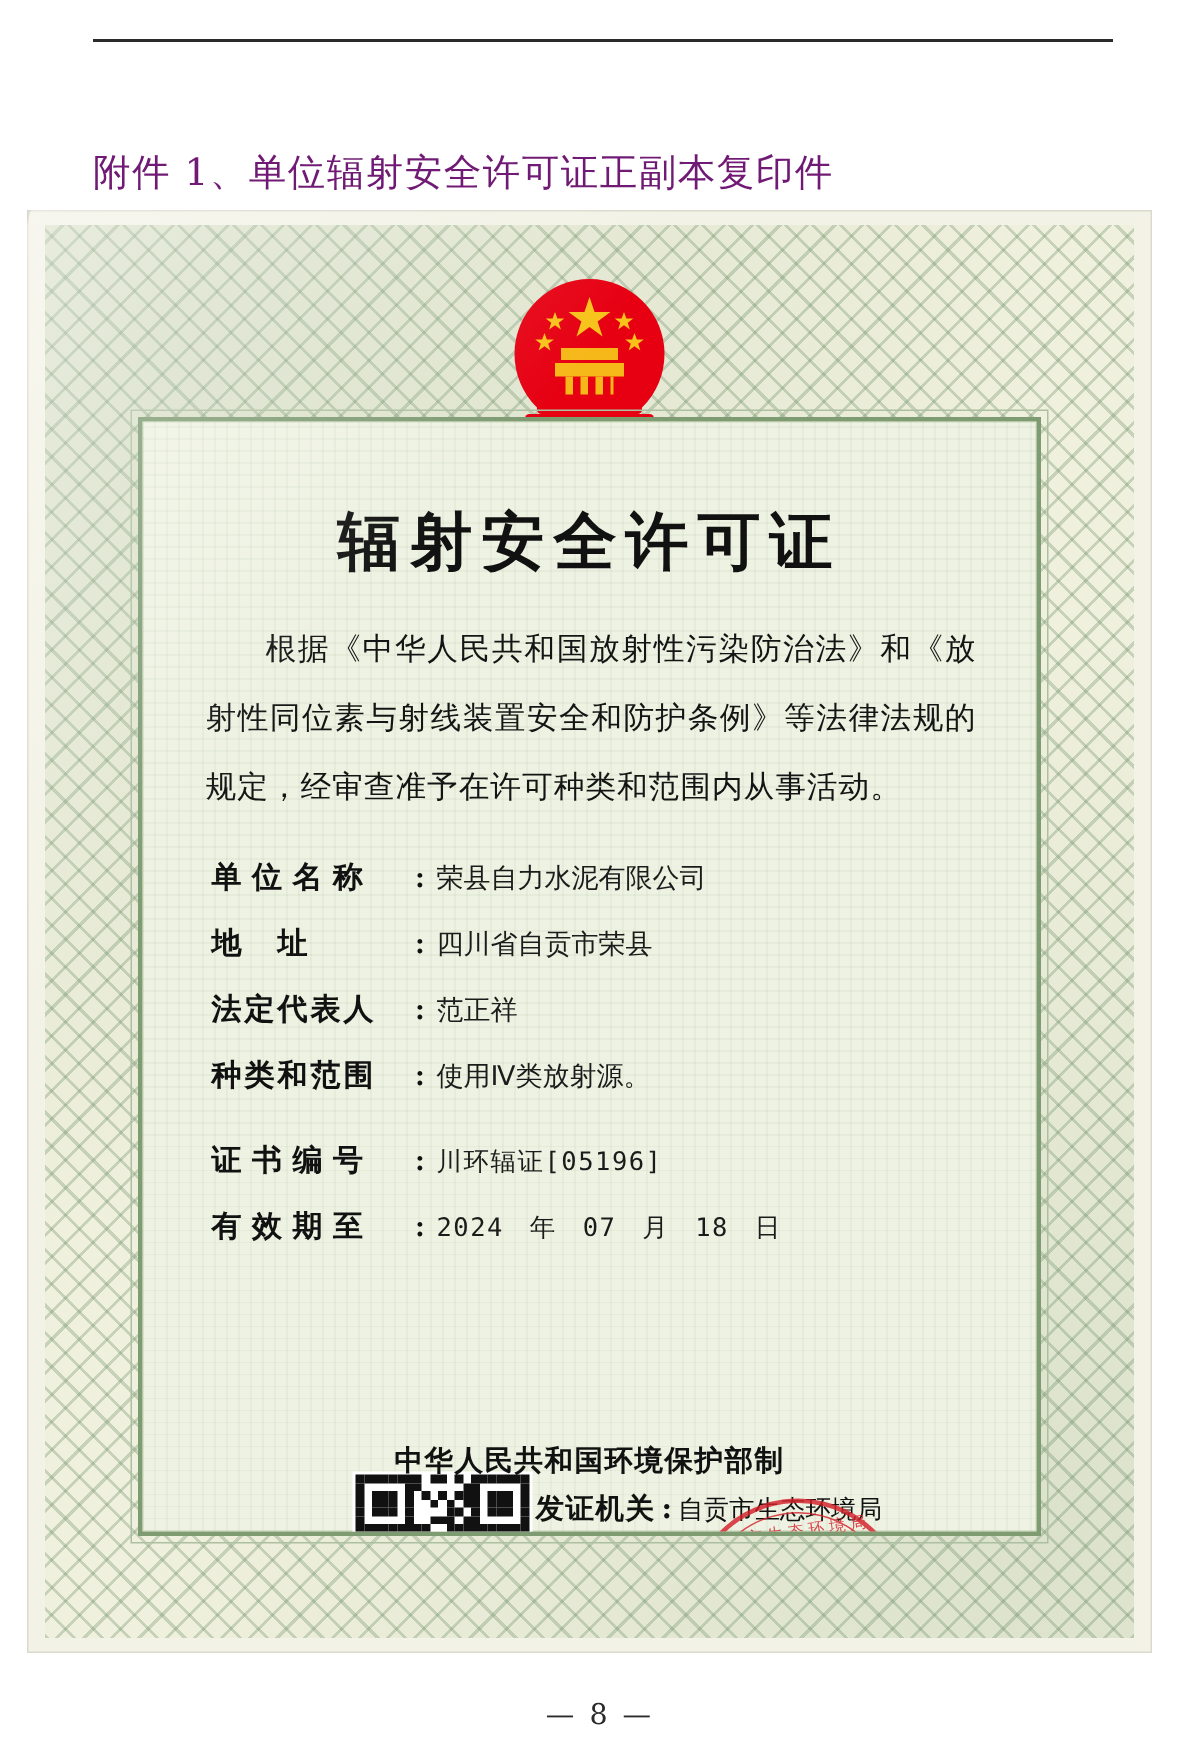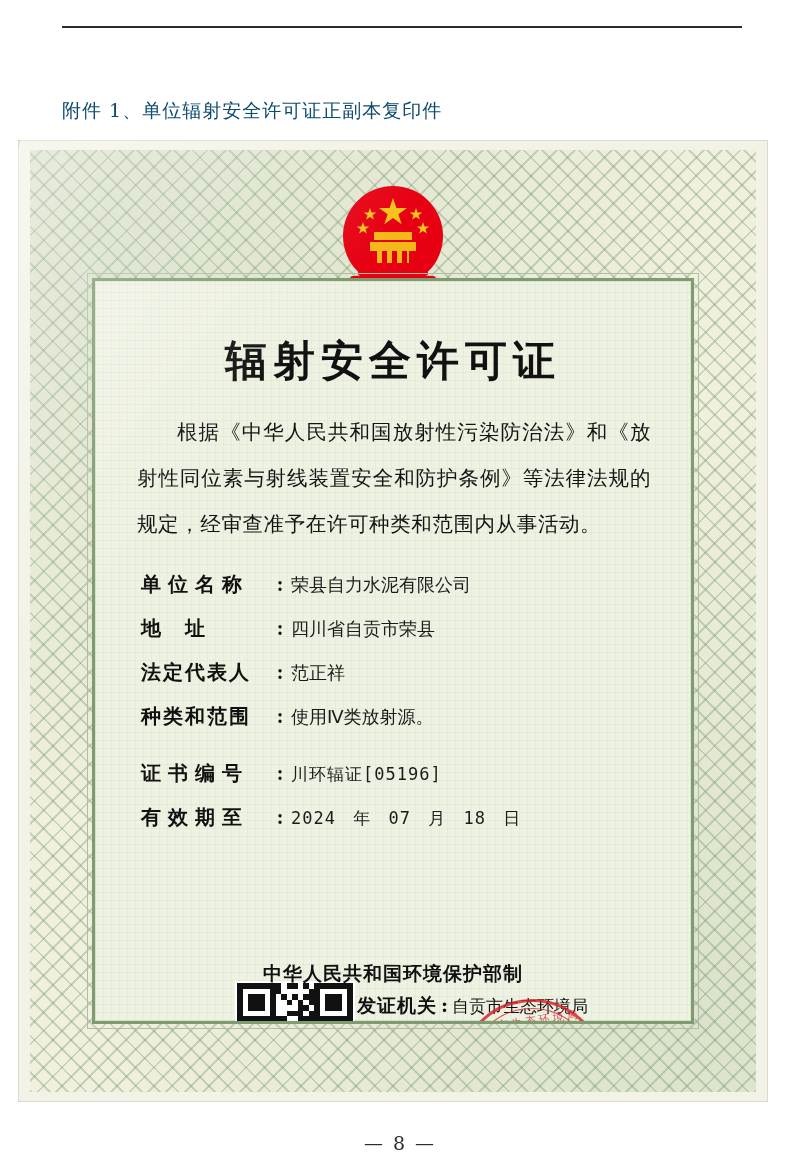--- a/index.html
+++ b/index.html
@@ -23,23 +23,23 @@
     width: 680px;
     height: 2px;
     background: #2b2b2b;
   }
 
   
   .attach-caption {
     position: absolute;
     left: 62px;
     top: 98px;
-    font-size: 19px;
+    font-size: 25px;
     letter-spacing: 1px;
-    color: #0c4a6e;
+    color: #701a75;
     font-family: "DejaVu Serif", serif;
     white-space: nowrap;
   }
 
   
   .page-number {
     position: absolute;
     left: 0;
     top: 1132px;
     width: 800px;

